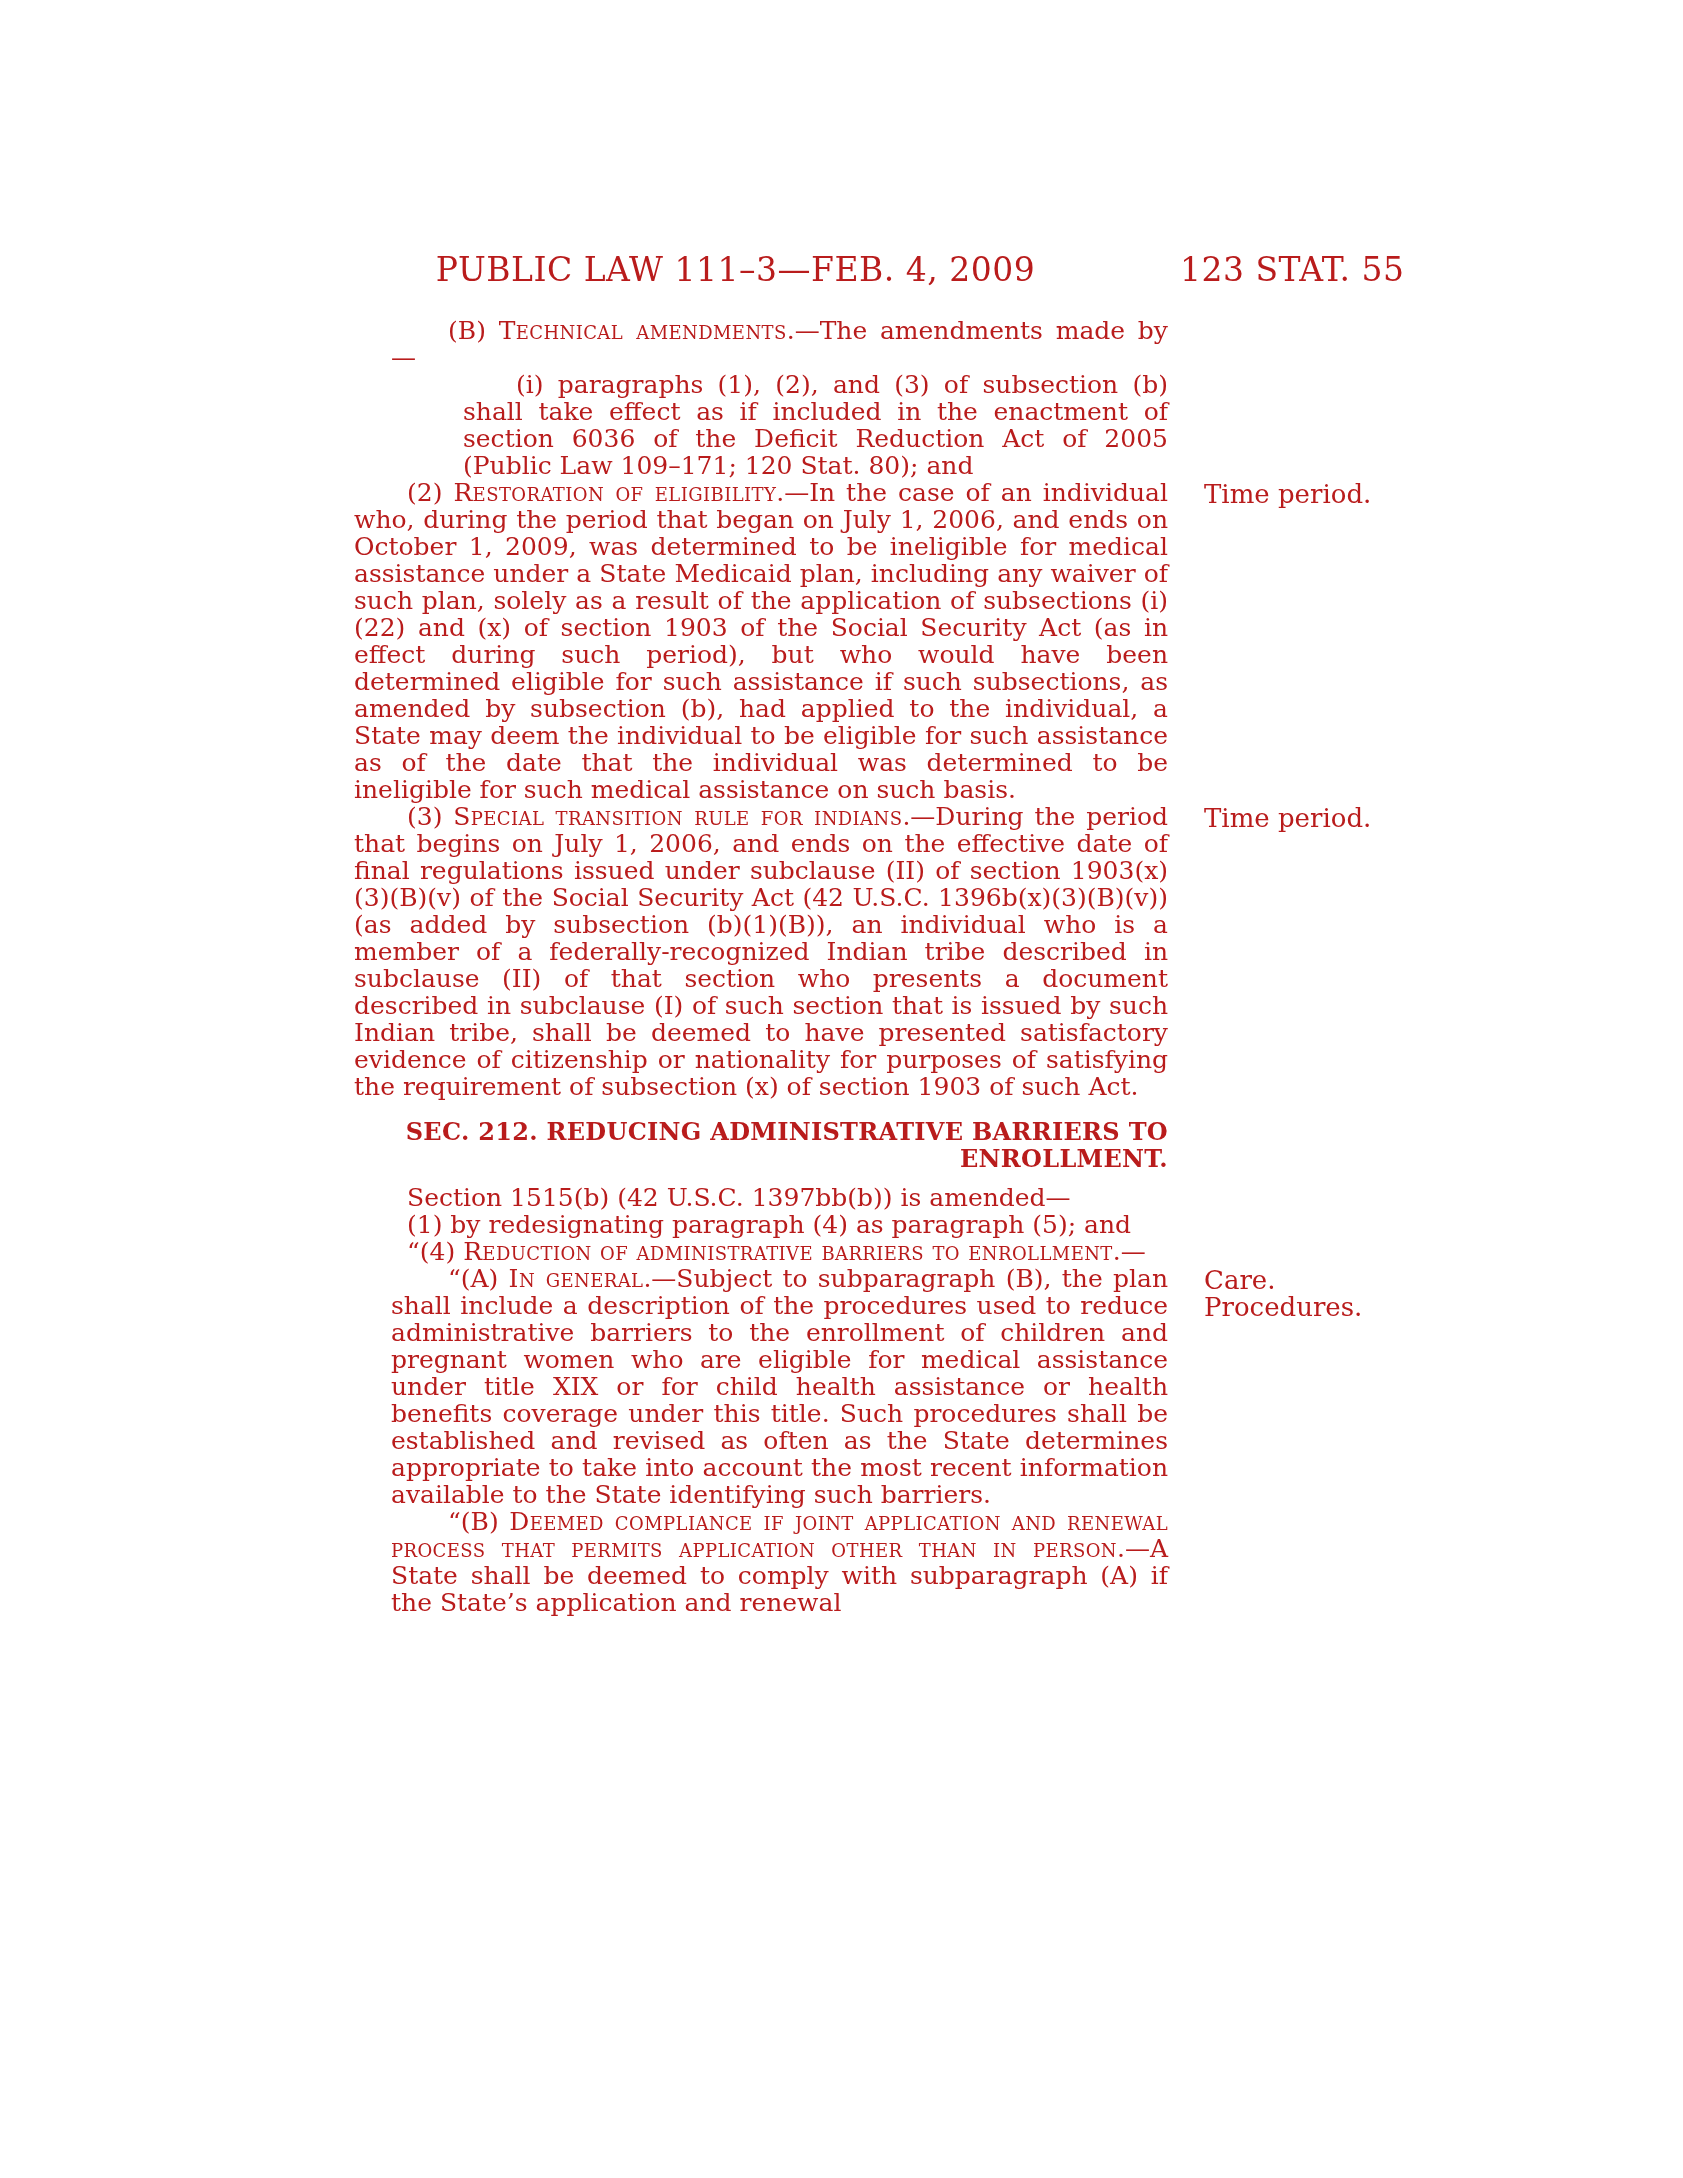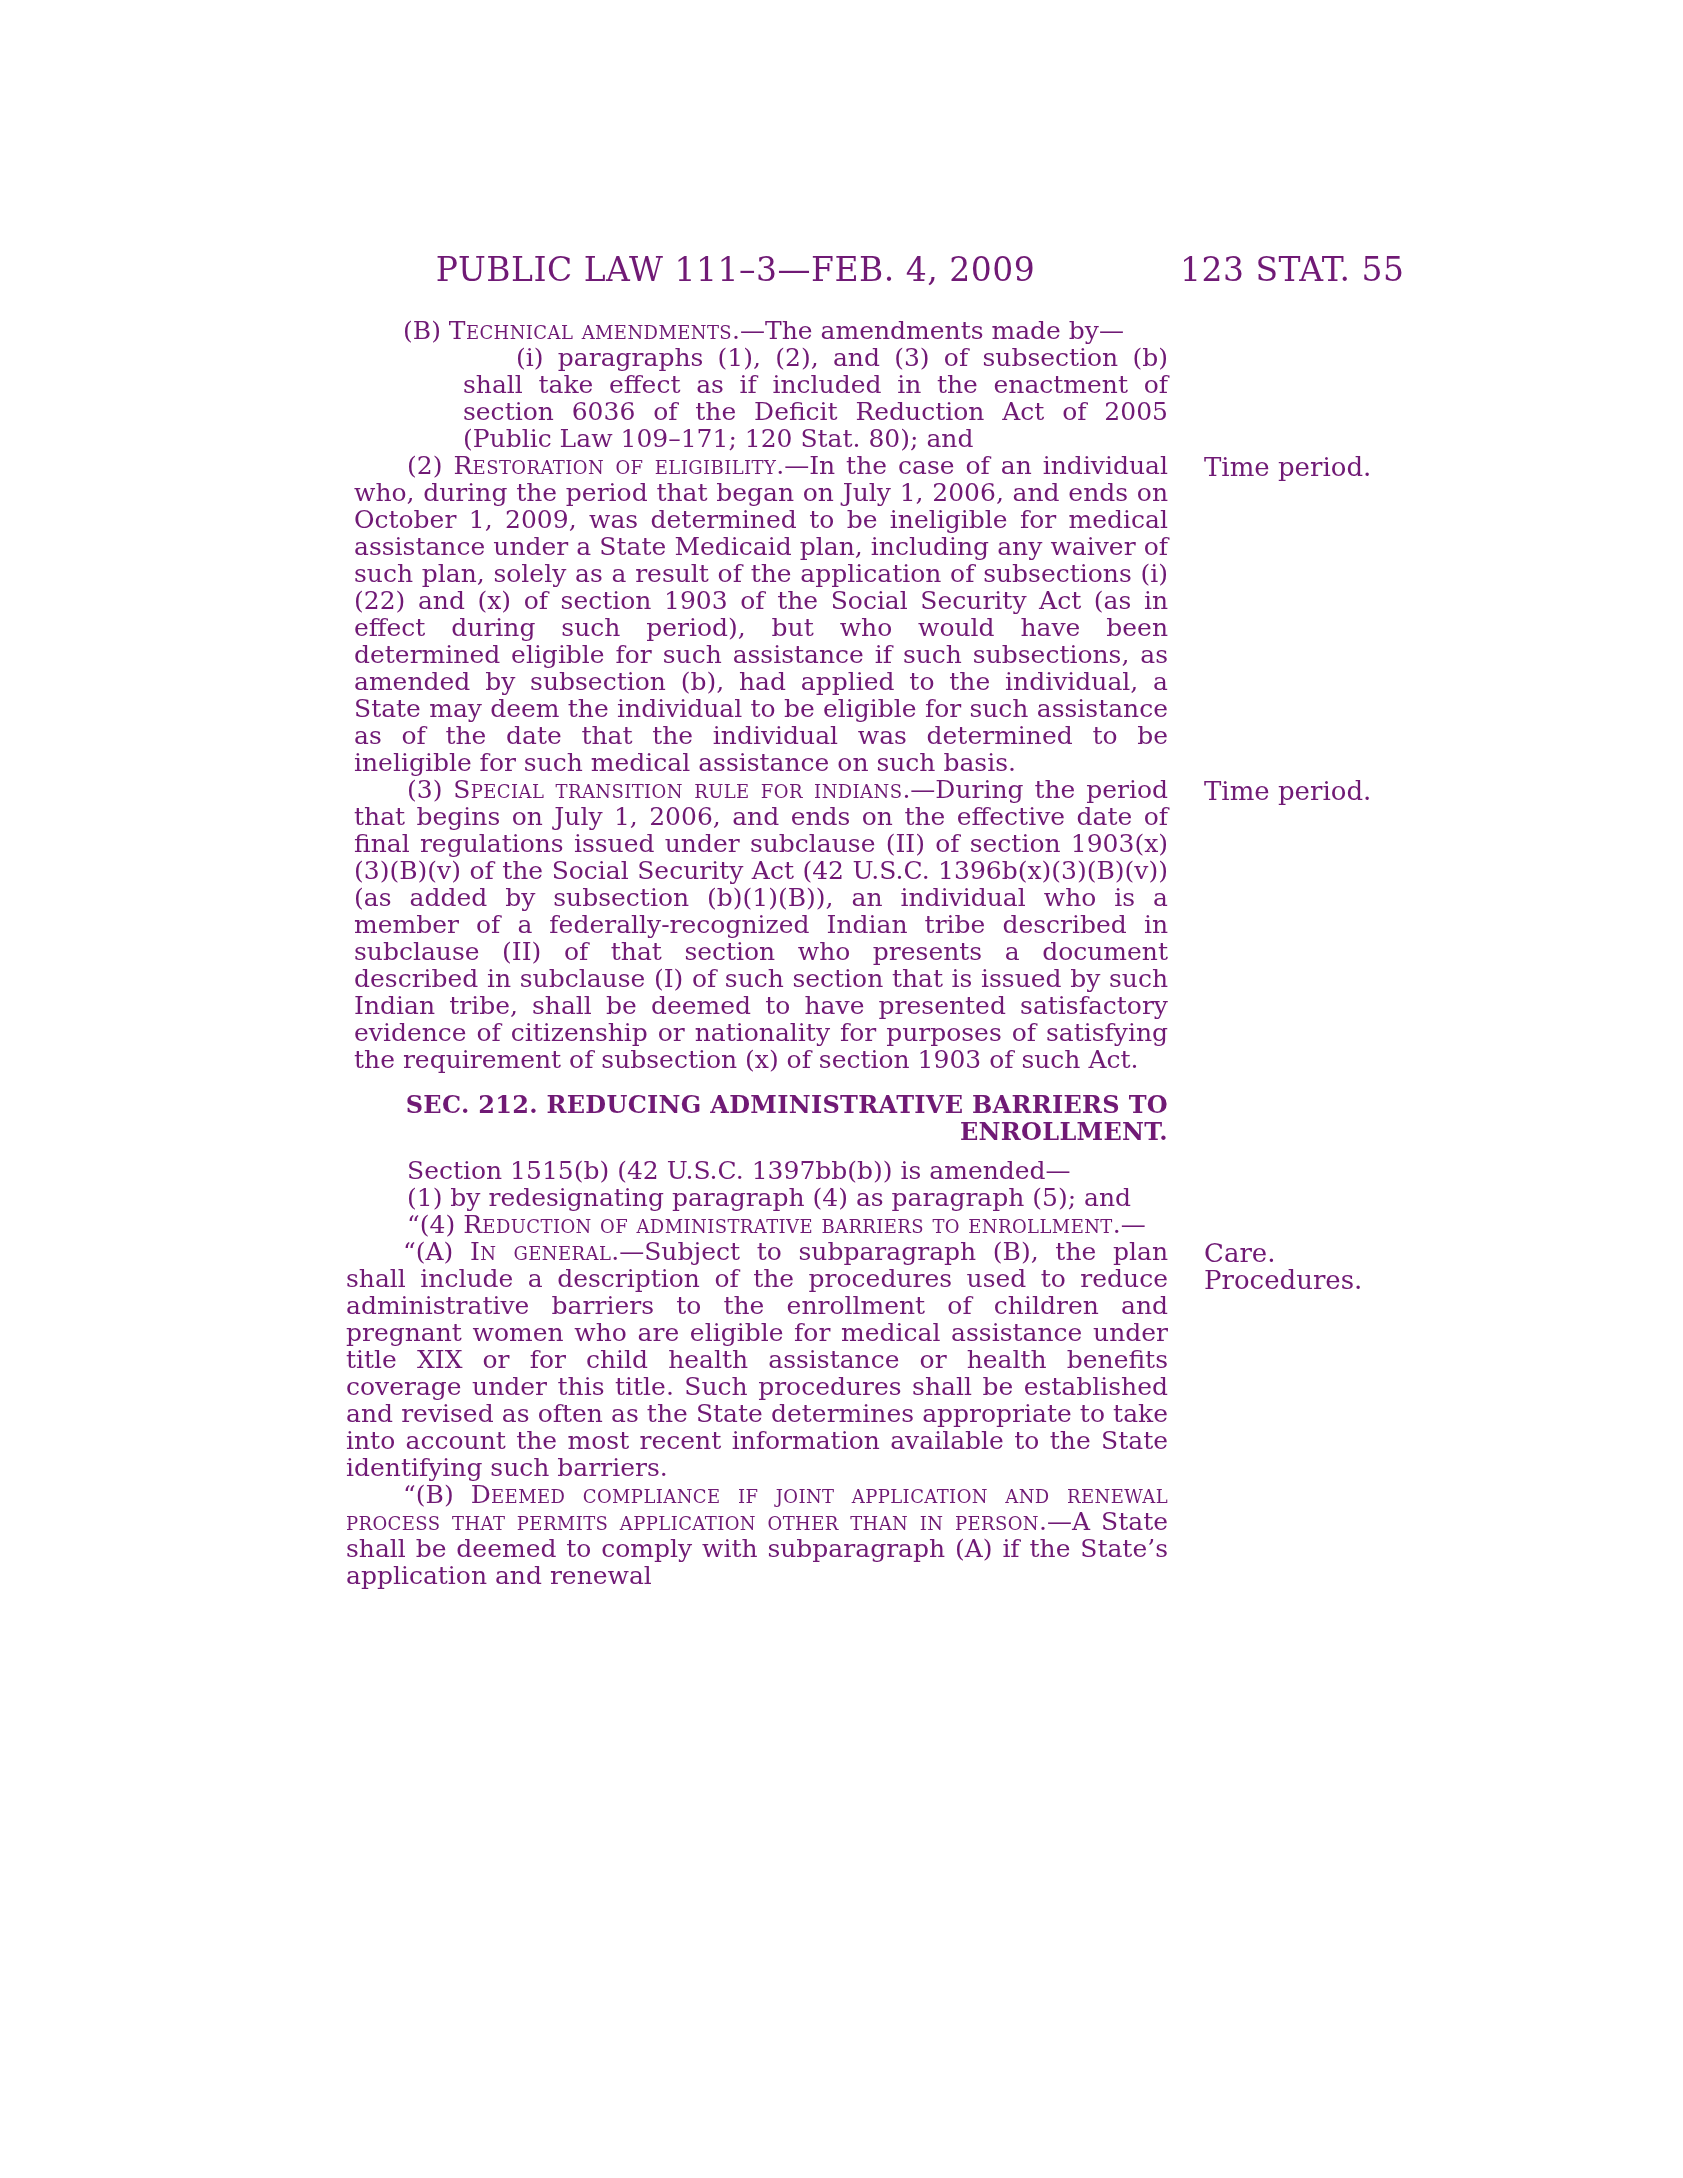--- a/index.html
+++ b/index.html
@@ -5,21 +5,21 @@
   html, body {
     margin: 0;
     padding: 0;
     background: #ffffff;
   }
   .page {
     position: relative;
     width: 1683px;
     height: 1942px;
     background: #ffffff;
-    color: #701a75;
+    color: #b91c1c;
     font-family: "DejaVu Serif", "Liberation Serif", serif;
     overflow: hidden;
   }
   
   .running-header {
     position: absolute;
     top: 250px;
     left: 0;
     width: 1683px;
     height: 40px;
@@ -51,21 +51,21 @@
     font-size: 25px;
     line-height: 27px;
     text-align: justify;
   }
   .body-col p, .body-col h2 {
     margin: 0;
     padding: 0;
     position: relative;
   }
   .para.l1 { margin-left: 51px;  text-indent: 53px; }
-  .para.l2 { margin-left: 43px; text-indent: 57px; }
+  .para.l2 { margin-left: 88px; text-indent: 57px; }
   .para.l3 { margin-left: 160px; text-indent: 53px; }
   .heading {
     font-size: 24px;
     font-weight: bold;
     text-align: right;
     text-indent: 0;
     margin: 18px 0 12px 0 !important;
     letter-spacing: 0.3px;
   }
   .sc {

